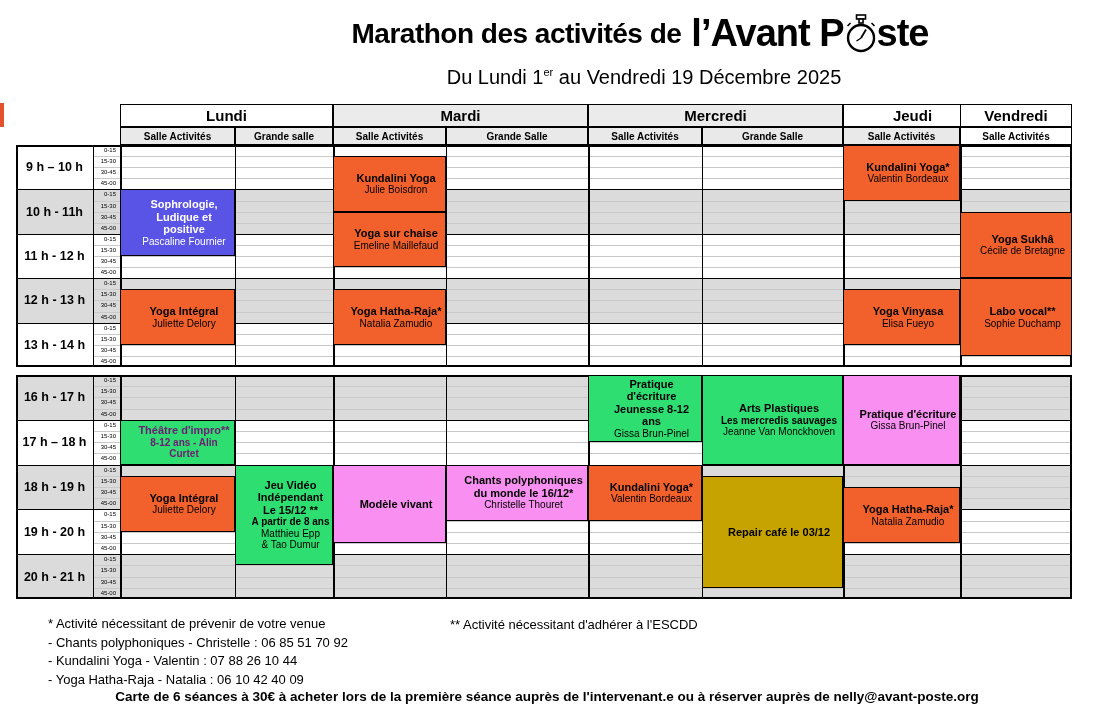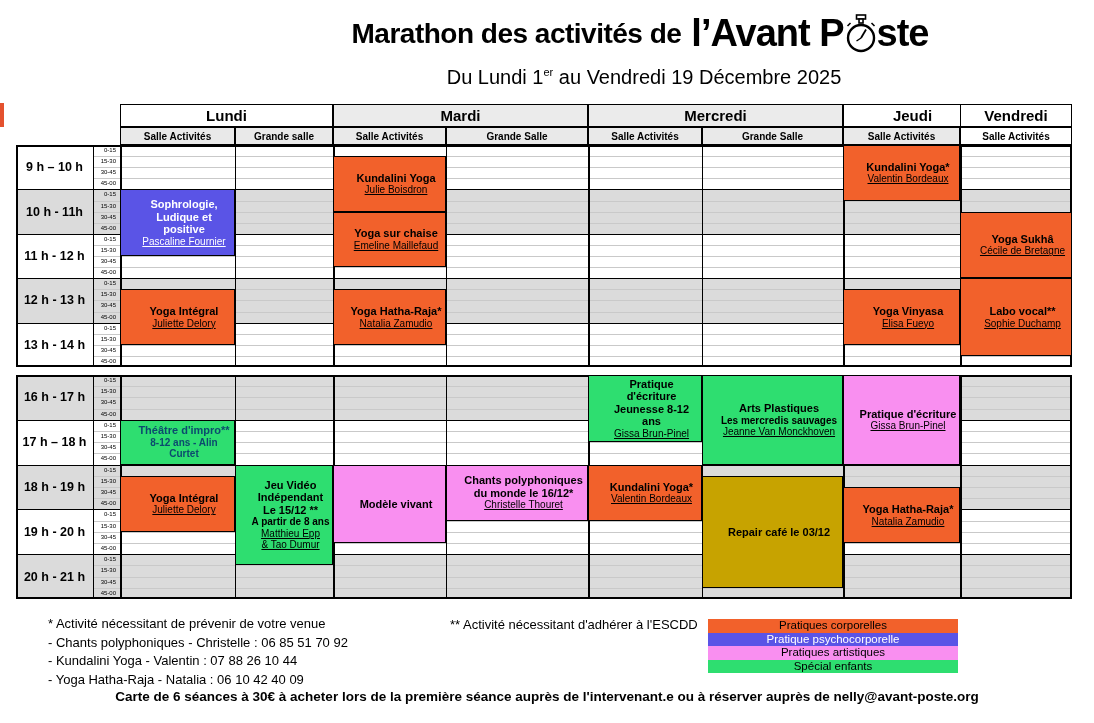--- a/index.html
+++ b/index.html
@@ -27,21 +27,21 @@
   .vline{z-index:2;background:#000;}
   .hline{height:1px;background:#000;z-index:2;}
   .outer{border:2px solid #000;z-index:2;pointer-events:none;background:transparent;}
   .time-label{display:flex;align-items:center;justify-content:center;font-size:12.5px;font-weight:bold;
               z-index:1;white-space:nowrap;}
   .qlab{font-size:6px;text-align:right;padding-right:3px;z-index:1;color:#000;overflow:hidden;}
   
   .block{border:1px solid #000;z-index:5;display:flex;flex-direction:column;align-items:center;
          justify-content:center;text-align:center;padding:1px 2px;overflow:hidden;}
   .block .ln{font-size:11px;font-weight:bold;line-height:12.5px;padding-left:13px;}
-  .block .ln.s{font-size:10px;font-weight:normal;line-height:11.5px;text-decoration:underline;}
+  .block .ln.s{font-size:10px;font-weight:normal;line-height:11.5px;}
   .block .ln.sb{font-size:10px;font-weight:bold;line-height:11.5px;}
   
   #fn-star{left:20px;top:615px;font-size:13px;line-height:18.5px;z-index:4;margin-left:28px;}
   #fn-dstar{left:450px;top:617px;font-size:13px;z-index:4;}
   #legend{left:708px;top:619px;width:250px;z-index:4;}
   .legend-row{height:13.5px;display:flex;align-items:center;justify-content:center;
               font-size:11.5px;line-height:13.5px;}
   #footer-line{left:0;top:689px;width:1094px;text-align:center;font-size:13.5px;font-weight:bold;}
 </style>
 </head>
@@ -204,21 +204,21 @@
       <div class="abs outer" style="left: 120px; top: 104px; width: 952px; height: 41px;"></div>
       <div class="abs block" style="left: 120px; top: 189.4px; width: 115px; height: 66.6px; background: rgb(90, 84, 230); color: rgb(255, 255, 255);">
         <div class="ln">Sophrologie,</div>
         <div class="ln">Ludique et positive</div>
         <div class="ln s">Pascaline Fournier</div>
       </div>
       <div class="abs block" style="left: 120px; top: 289.3px; width: 115px; height: 55.5px; background: rgb(242, 97, 43); color: rgb(0, 0, 0);">
         <div class="ln">Yoga Intégral</div>
         <div class="ln s">Juliette Delory</div>
       </div>
-      <div class="abs block" style="left: 120px; top: 419.8px; width: 115px; height: 44.8px; background: rgb(46, 222, 112); color: #0c4a6e;">
+      <div class="abs block" style="left: 120px; top: 419.8px; width: 115px; height: 44.8px; background: rgb(46, 222, 112); color: #701a75;">
         <div class="ln">Théâtre d'impro**</div>
         <div class="ln sb">8-12 ans - Alin Curtet</div>
       </div>
       <div class="abs block" style="left: 120px; top: 475.8px; width: 115px; height: 56px; background: rgb(242, 97, 43); color: rgb(0, 0, 0);">
         <div class="ln">Yoga Intégral</div>
         <div class="ln s">Juliette Delory</div>
       </div>
       <div class="abs block" style="left: 235px; top: 464.6px; width: 98px; height: 100.8px; background: rgb(46, 222, 112); color: rgb(0, 0, 0);">
         <div class="ln">Jeu Vidéo</div>
         <div class="ln">Indépendant</div>
@@ -290,20 +290,14 @@
       </div>
     </div>
 
   <div class="abs" id="fn-star">
       <div>* Activité nécessitant de prévenir de votre venue</div>
       <div>- Chants polyphoniques - Christelle : 06 85 51 70 92</div>
       <div>- Kundalini Yoga - Valentin : 07 88 26 10 44</div>
       <div>- Yoga Hatha-Raja - Natalia : 06 10 42 40 09</div>
     </div>
   <div class="abs" id="fn-dstar">** Activité nécessitant d'adhérer à l'ESCDD</div>
-  <div class="abs" id="legend">
-      <div class="legend-row" style="background: rgb(242, 97, 43); color: rgb(0, 0, 0);">Pratiques corporelles</div>
-      <div class="legend-row" style="background: rgb(90, 84, 230); color: rgb(255, 255, 255);">Pratique psychocorporelle</div>
-      <div class="legend-row" style="background: rgb(249, 143, 240); color: rgb(0, 0, 0);">Pratiques artistiques</div>
-      <div class="legend-row" style="background: rgb(46, 222, 112); color: rgb(0, 0, 0);">Spécial enfants</div>
-    </div>
   <div class="abs" id="footer-line">Carte de 6 séances à 30€ à acheter lors de la première séance auprès de l'intervenant.e ou à réserver auprès de nelly@avant-poste.org</div>
 </div>
 
 </body></html>

